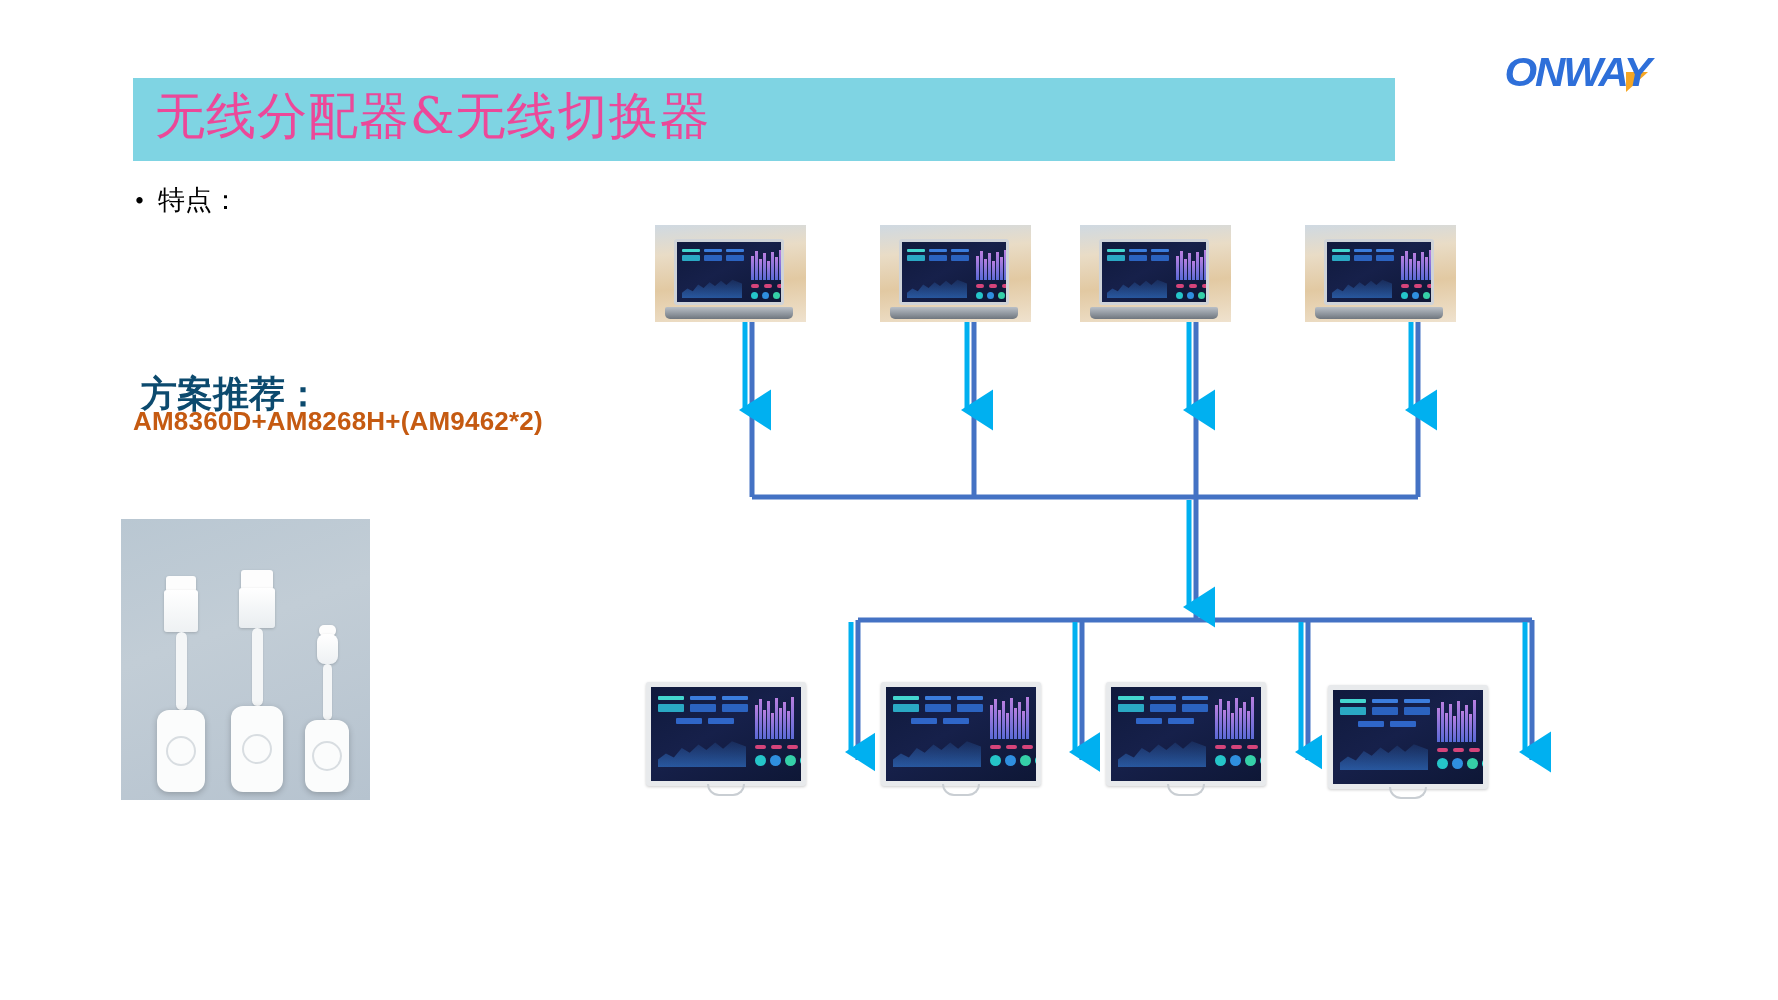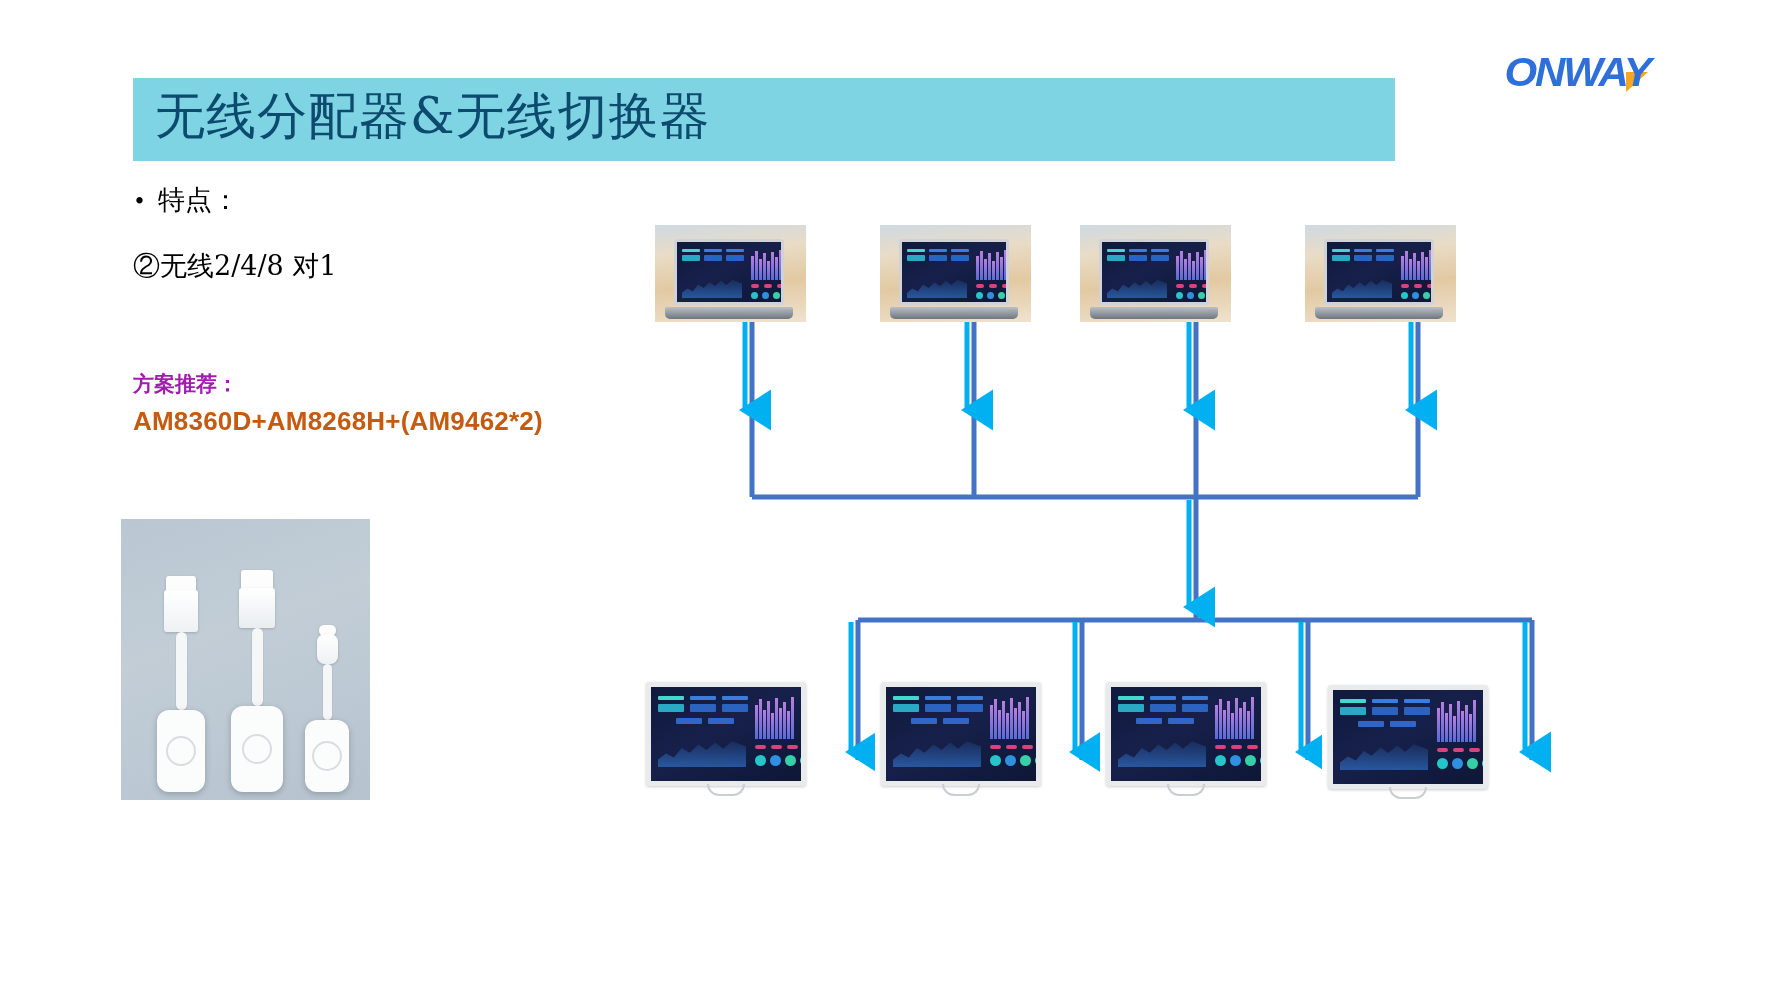--- a/index.html
+++ b/index.html
@@ -50,21 +50,21 @@
     width: 1262px;
     height: 83px;
     background: #7FD4E3;
   }
   .title-text {
     position: absolute;
     left: 155px;
     top: 83px;
     font-family: "DejaVu Serif", serif;
     font-size: 50px;
-    color: #0c4a6e;
+    color: #ec4899;
     letter-spacing: 1px;
     white-space: nowrap;
   }
 
   
   .bullet-row {
     position: absolute;
     left: 133px;
     top: 182px;
     display: flex;
@@ -84,26 +84,26 @@
     left: 133px;
     top: 248px;
     font-family: "DejaVu Serif", serif;
     font-size: 27px;
     color: #000;
     line-height: 1.33;
   }
 
   .reco-head {
     position: absolute;
-    left: 133px;
+    left: 141px;
     top: 370px;
     font-family: "Liberation Sans", sans-serif;
     font-weight: bold;
-    font-size: 21px;
-    color: #a21caf;
+    font-size: 36px;
+    color: #0c4a6e;
   }
   .reco-model {
     position: absolute;
     left: 133px;
     top: 406px;
     font-family: "Liberation Sans", sans-serif;
     font-weight: bold;
     font-size: 26px;
     color: #C55A11;
     letter-spacing: 0.2px;
@@ -283,21 +283,20 @@
 
 <div class="title-band"></div>
 <div class="title-text">无线分配器&amp;无线切换器</div>
 
 <div class="bullet-row">
   <span class="bullet-dot">•</span>
   <span>特点：</span>
 </div>
 
 <div class="feature-list">
-  <div>②无线2/4/8 对1</div>
 </div>
 
 <div class="reco-head">方案推荐：</div>
 <div class="reco-model">AM8360D+AM8268H+(AM9462*2)</div>
 
 <div class="product-photo">
 
   <div class="dongle" style="left:36px;">
     <div class="plug" style="width:30px;height:16px;"></div>
     <div class="plug" style="width:34px;height:42px;margin-top:-2px;background:linear-gradient(180deg,#ffffff,#eef1f3);"></div>

